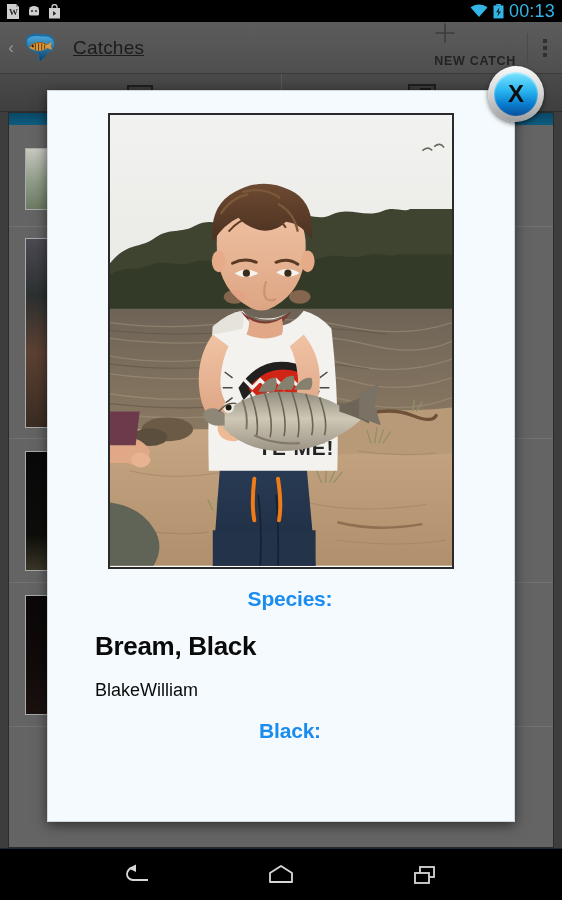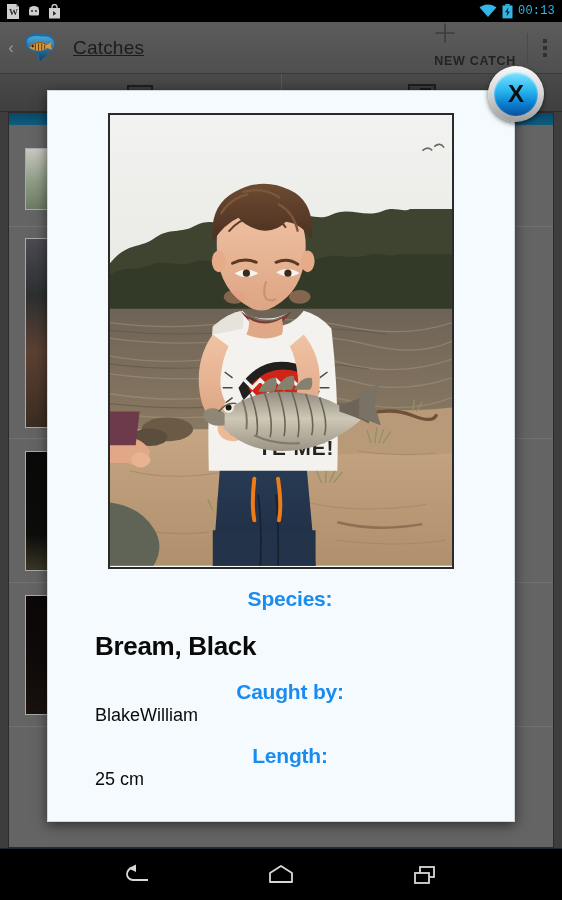--- a/index.html
+++ b/index.html
@@ -35,23 +35,23 @@
     padding-left: 6px;
   }
   .status-right {
     margin-left: auto;
     display: flex; align-items: center; gap: 5px;
     padding-right: 7px;
   }
   .sbicon { display: block; }
   #status-clock {
     color: #33b5e5;
-    font-size: 12px;
+    font-size: 18px;
     letter-spacing: 0.2px;
-    font-family: Liberation Mono, monospace;
+    font-family: Liberation Sans, sans-serif;
   }
 
   
   #action-bar {
     position: absolute;
     left: 0; top: 22px;
     width: 562px; height: 52px;
     background: linear-gradient(to bottom, #5c5c5c 0%, #555555 55%, #4f4f4f 100%);
     border-bottom: 1px solid #3a3a3a;
     display: flex;
@@ -540,27 +540,25 @@
           <path d="M316 36q6-5 10 0M328 32q6-5 10 1" stroke="#6a6a62" stroke-width="1.6" fill="none"></path>
         </svg>
       </div>
 
       <div class="detail-block">
         <div class="detail-label">Species:</div>
         <div class="detail-value value-big">Bream, Black</div>
       </div>
 
       <div class="detail-block">
-        <div class="detail-label">Caught by:</div>
         <div class="detail-value value-sm">BlakeWilliam</div>
       </div>
 
       <div class="detail-block">
-        <div class="detail-label">Length:</div>
-        <div class="detail-value value-sm">25 cm</div>
+        <div class="detail-label">Black:</div>
       </div>
 
     </div>
   </div>
 
   <div id="close-button">
     <div id="close-button-inner">
       <span id="close-x">X</span>
     </div>
   </div>

